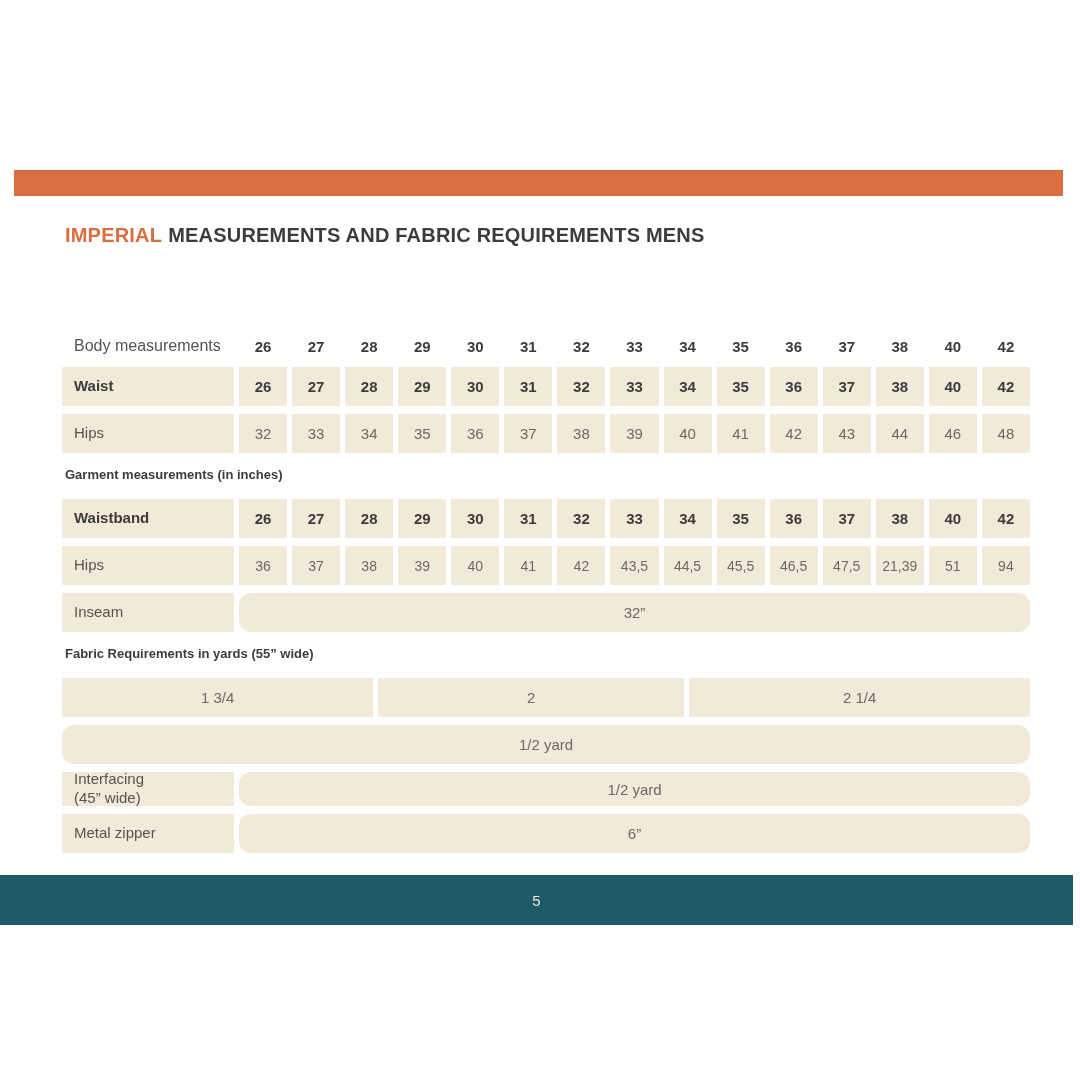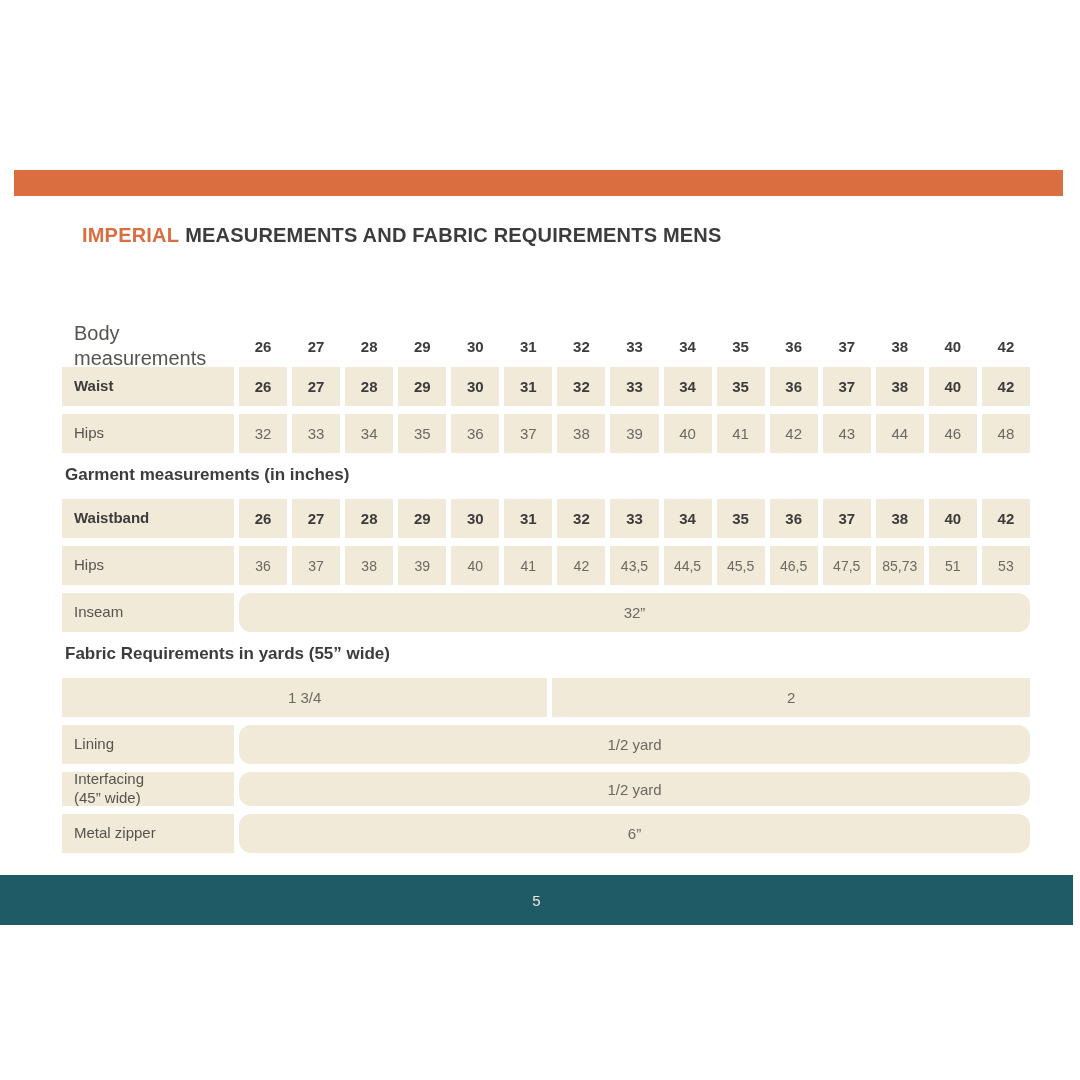--- a/index.html
+++ b/index.html
@@ -9,21 +9,21 @@
     --dark:#3C3C3C;
     --gray:#6B6963;
   }
   *{margin:0;padding:0;box-sizing:border-box;}
   html,body{background:#ffffff;}
   body{font-family:"Liberation Sans", sans-serif;}
   #page{position:relative;width:1080px;height:1080px;background:#ffffff;overflow:hidden;}
 
   .accent-bar{position:absolute;top:170px;left:14px;width:1049px;height:26px;background:var(--accent);}
 
-  .title{position:absolute;top:224px;left:82px;font-size:20px;font-weight:700;
+  .title{position:absolute;top:224px;left:65px;font-size:20px;font-weight:700;
          letter-spacing:.2px;color:var(--dark);white-space:nowrap;}
   .title .hl{color:var(--accent);margin-right:6px;}
 
   .content{position:absolute;top:332px;left:62px;width:968px;}
 
   .row{display:flex;gap:5px;height:39px;margin-bottom:8px;}
   .row.header{height:28px;margin-bottom:7px;}
   .row.tall{height:34px;}
   .row:last-child{margin-bottom:0;}
 
@@ -33,24 +33,24 @@
               line-height:1.25;white-space:pre-line;}
   .cell.val{flex:1 1 0;min-width:0;}
   .cell.nobg{background:transparent;}
   .cell.merged{flex:1 1 0;border-radius:12px;}
   .cell.g1{flex:253 1 0;}
   .cell.g2{flex:249 1 0;}
   .cell.g3{flex:277 1 0;}
 
   .bold{font-weight:700;color:var(--dark);}
   .bold.label, .row .cell.label.bold{color:var(--dark);}
-  .hdr-label{font-size:20px;color:var(--dark);}
+  .hdr-label{font-size:16px;color:var(--dark);}
   .sm{font-size:14px;}
 
-  .section-heading{font-size:17px;font-weight:700;color:var(--dark);
+  .section-heading{font-size:13px;font-weight:700;color:var(--dark);
                    margin:12px 0 14px 3px;line-height:20px;}
 
   .footer{position:absolute;top:875px;left:0;width:1073px;height:50px;background:var(--footer-bg);
           display:flex;align-items:center;justify-content:center;}
   .footer span{color:#E9E6DC;font-size:15px;}
 </style>
 </head>
 <body>
 
 <div id="page">
@@ -144,38 +144,38 @@
           <div class="cell val sm">38</div>
           <div class="cell val sm">39</div>
           <div class="cell val sm">40</div>
           <div class="cell val sm">41</div>
           <div class="cell val sm">42</div>
           <div class="cell val sm">43,5</div>
           <div class="cell val sm">44,5</div>
           <div class="cell val sm">45,5</div>
           <div class="cell val sm">46,5</div>
           <div class="cell val sm">47,5</div>
-          <div class="cell val sm">85,73</div>
+          <div class="cell val sm">21,39</div>
           <div class="cell val sm">51</div>
-          <div class="cell val sm">53</div>
+          <div class="cell val sm">94</div>
         </div>
         <div class="row">
           <div class="cell label">Inseam</div>
           <div class="cell merged">32”</div>
         </div>
       </div>
 
     <div class="section-heading">Fabric Requirements in yards (55” wide)</div>
     <div id="fabric-table">
         <div class="row">
           <div class="cell g1">1 3/4</div>
           <div class="cell g2">2</div>
+          <div class="cell g3">2 1/4</div>
         </div>
         <div class="row">
-          <div class="cell label">Lining</div>
           <div class="cell merged">1/2 yard</div>
         </div>
         <div class="row tall">
           <div class="cell label">Interfacing
 (45” wide)</div>
           <div class="cell merged">1/2 yard</div>
         </div>
         <div class="row">
           <div class="cell label">Metal zipper</div>
           <div class="cell merged">6”</div>

